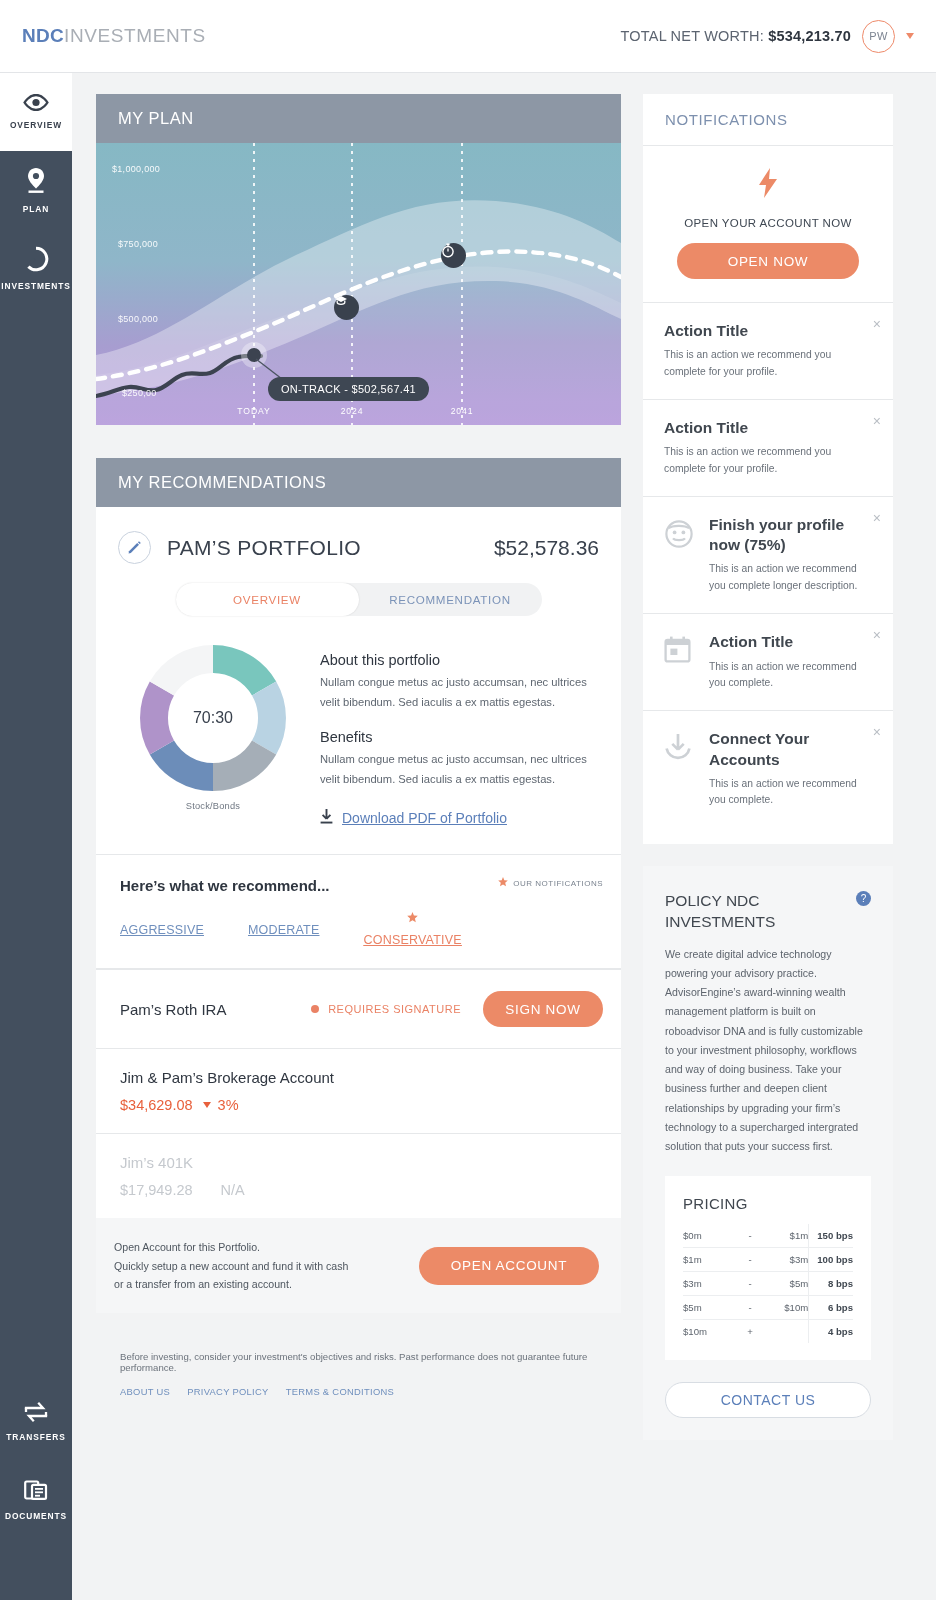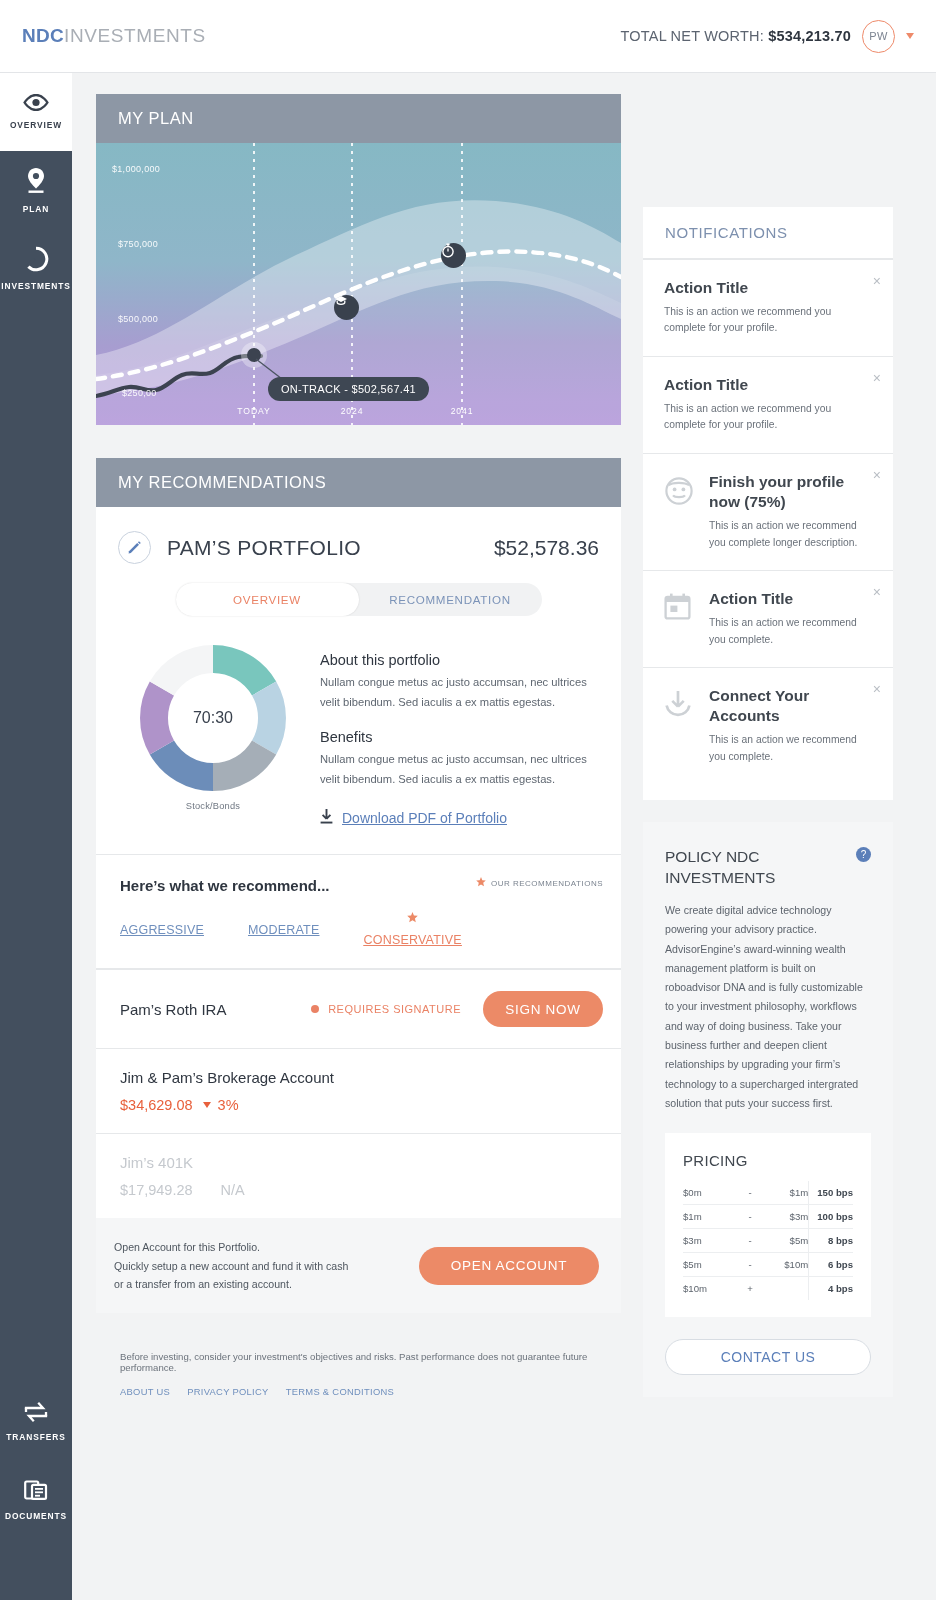--- a/index.html
+++ b/index.html
@@ -52,21 +52,21 @@
 
   
   .content {
     position: absolute; left: 72px; top: 73px; width: 864px; height: 1527px;
     background: #f2f3f4; overflow: hidden;
   }
   .welcome {
     font-size: 26px; color: #5c6572; font-weight: 300;
     padding: 26px 0 0 24px; letter-spacing: -.1px;
   }
-  .cols { display: flex; gap: 22px; padding: 21px 22px 0 24px; align-items: flex-end; }
+  .cols { display: flex; gap: 22px; padding: 21px 22px 0 24px; align-items: flex-start; }
   .colmain { width: 525px; }
   .colside { width: 250px; }
 
   .card { background: #ffffff; }
   .card-head {
     background: #8d97a5; color: #ffffff; height: 49px;
     display: flex; align-items: center; padding-left: 22px;
     font-size: 16.5px; letter-spacing: .5px; font-weight: 300;
   }
 
@@ -437,21 +437,21 @@
           <div class="divider"></div>
 
           <div class="rec-head">
             <div class="rec-title">Here’s what we recommend...</div>
             <div class="our-rec">
               <span>
                 <svg width="10" height="10" viewBox="0 0 10 10">
                     <path d="M5 0l1.3 3.2L9.8 3.5 7.2 5.8 8 9.3 5 7.4 2 9.3l.8-3.5L.2 3.5l3.5-.3z" fill="#ec8a67"></path>
                   </svg>
               </span>
-              <span>OUR RECOMMENDATIONS</span>
+              <span>OUR NOTIFICATIONS</span>
             </div>
           </div>
 
           <div class="risk-row">
             <div class="risk">AGGRESSIVE</div>
             <div class="risk">MODERATE</div>
             <div class="risk sel">
               <span>
                 <svg width="11" height="11" viewBox="0 0 10 10">
                     <path d="M5 0l1.3 3.2L9.8 3.5 7.2 5.8 8 9.3 5 7.4 2 9.3l.8-3.5L.2 3.5l3.5-.3z" fill="#ec8a67"></path>
@@ -517,20 +517,29 @@
           </div>
         </div>
       </div>
 
       <div class="colside">
 
         <div class="card">
           <div class="notif-head">NOTIFICATIONS</div>
           <div class="divider"></div>
 
+          <div class="notif-cta">
+            <div class="bolt">
+              <svg width="22" height="30" viewBox="0 0 22 30">
+                  <path d="M13 0 2 17h7L7 30 20 11h-8z" fill="#ec8a67"></path>
+                </svg>
+            </div>
+            <div class="cta-txt">OPEN YOUR ACCOUNT NOW</div>
+            <button class="btn-orange btn-open-now">OPEN NOW</button>
+          </div>
           <div class="divider"></div>
 
           <div class="notif">
             <div style="flex:1">
               <div class="n-title">Action Title</div>
               <div class="n-desc">This is an action we recommend you complete for your profile.</div>
             </div>
             <div class="nclose">×</div>
           </div>
           <div class="divider"></div>

